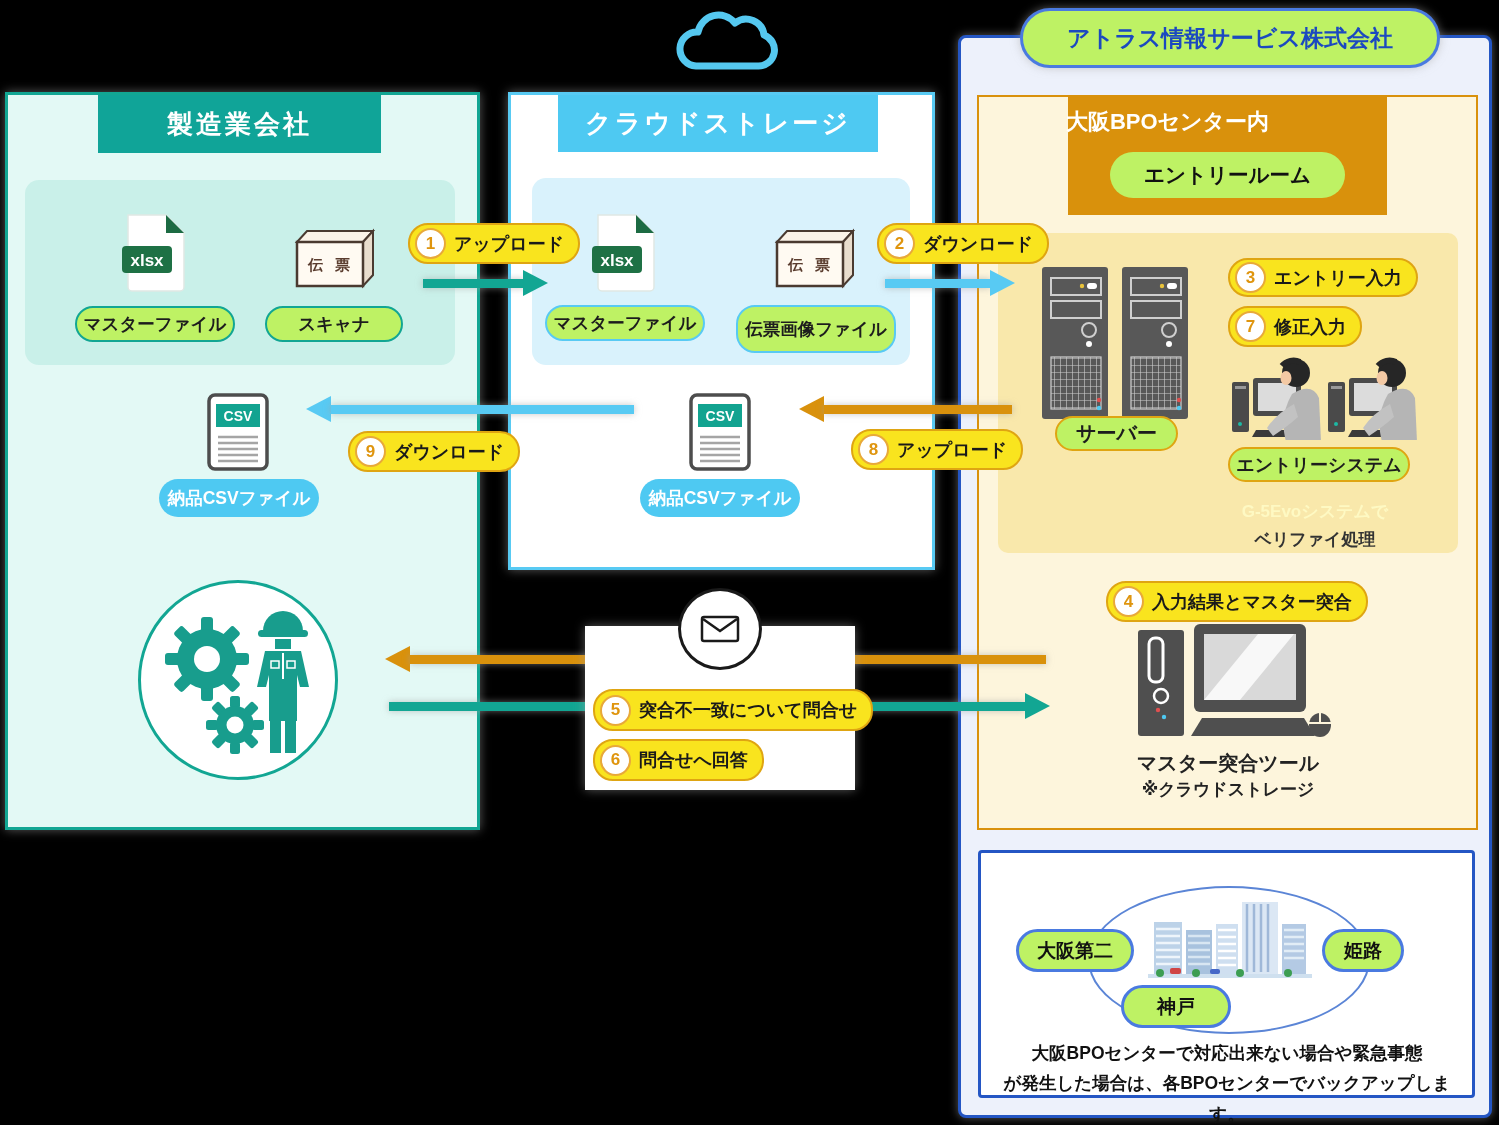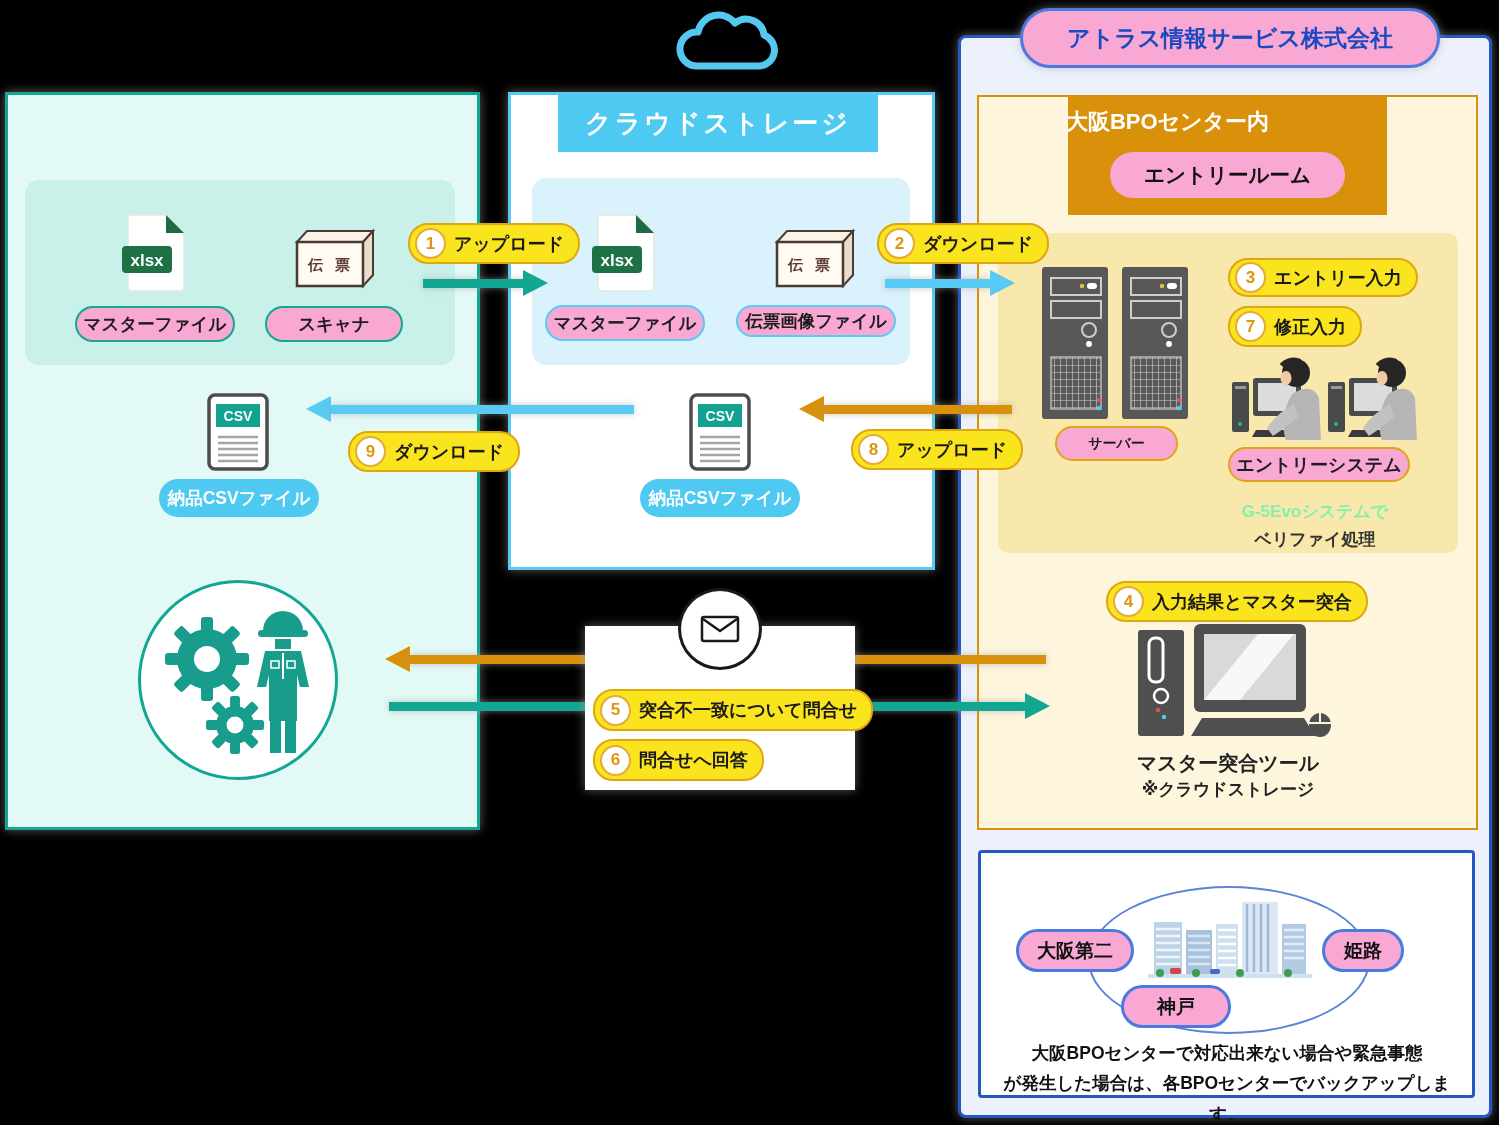--- a/index.html
+++ b/index.html
@@ -4,21 +4,21 @@
 <style>
   html,body{margin:0;padding:0;background:#000;}
   .canvas{position:relative;width:1499px;height:1125px;background:#000;overflow:hidden;
           font-family:"Liberation Sans","DejaVu Sans",sans-serif;font-weight:700;color:#222;}
   .abs{position:absolute;box-sizing:border-box;}
   .panel{position:absolute;box-sizing:border-box;box-shadow:0 0 10px rgba(165,165,165,.55);}
   .hdr{position:absolute;box-sizing:border-box;display:flex;align-items:center;justify-content:center;
        color:#fff;font-size:26px;letter-spacing:3px;}
   .inner{position:absolute;box-sizing:border-box;border-radius:14px;}
   .wpill{position:absolute;box-sizing:border-box;display:flex;align-items:center;justify-content:center;
-         background:#f9a8d4;border-radius:19px;font-size:17.5px;color:#1d1d1d;z-index:6;}
+         background:#bef264;border-radius:19px;font-size:17.5px;color:#1d1d1d;z-index:6;}
   .b-teal{border:2.5px solid #12a693;}
   .b-cyan{border:2.5px solid #58caf3;}
   .b-orange{border:2.5px solid #dfa512;}
   .b-blue{border:3px solid #4a7ae0;}
   .bluepill{position:absolute;box-sizing:border-box;display:flex;align-items:center;justify-content:center;
             background:#4ec9f2;color:#fff;border-radius:19px;font-size:17.5px;z-index:6;}
   .step{position:absolute;display:inline-flex;align-items:center;gap:8px;background:#f9e41e;
         border:2.5px solid #dfa512;border-radius:20px;padding:0 14px 0 5px;height:37px;
         font-size:18px;color:#1a1a1a;z-index:7;white-space:nowrap;}
   .step-num{width:27px;height:27px;border-radius:50%;background:#fff;border:2px solid #e8a93a;
@@ -33,20 +33,21 @@
 
 <div class="canvas">
 
   <div class="abs" style="left:662px;top:2px;width:132px;height:72px;z-index:4;">
     <svg width="132" height="72" viewBox="0 0 132 72">
       <path d="M34 64 h62 a16 16 0 0 0 6 -31 a18 18 0 0 0 -29 -12 a21 21 0 0 0 -37 9 a17 17 0 0 0 -2 34 z" fill="none" stroke="#55c8f0" stroke-width="7" stroke-linejoin="round" stroke-linecap="round"></path>
     </svg>
   </div>
 
   <div class="panel" style="left:5px;top:92px;width:475px;height:738px;background:#e3f9f5;border:3px solid #12a693;"></div>
+  <div class="hdr" style="left:98px;top:95px;width:283px;height:58px;background:#10a498;z-index:6;">製造業会社</div>
   <div class="inner" style="left:25px;top:180px;width:430px;height:185px;background:#c9f0e9;z-index:2;"></div>
 
   <div class="abs" style="left:122px;top:213px;z-index:6;">
     <svg width="66" height="80" viewBox="0 0 66 80">
       <path d="M6 2 h38 l18 18 v54 a4 4 0 0 1 -4 4 H10 a4 4 0 0 1 -4 -4 z" fill="#fff" stroke="#dfe8e4" stroke-width="1.5"></path>
       <path d="M44 2 l18 18 h-18 z" fill="#1c6b43"></path>
       <rect x="0" y="33" width="50" height="27" rx="4" fill="#1e7145"></rect>
       <text x="25" y="53" font-size="17" font-weight="bold" fill="#fff" text-anchor="middle">xlsx</text>
     </svg>
   </div>
@@ -127,21 +128,21 @@
   <div class="wpill b-cyan" style="left:545px;top:305px;width:160px;height:36px;">マスターファイル</div>
 
   <div class="abs" style="left:773px;top:228px;z-index:6;">
     <svg width="82" height="62" viewBox="0 0 82 62">
       <polygon points="4,14 14,3 80,3 70,14" fill="#fbf3e8" stroke="#4a3a30" stroke-width="2"></polygon>
       <polygon points="70,14 80,3 80,47 70,58" fill="#e9ddcd" stroke="#4a3a30" stroke-width="2"></polygon>
       <rect x="4" y="14" width="66" height="44" fill="#fffaf2" stroke="#4a3a30" stroke-width="2.5"></rect>
       <text x="38" y="42" font-size="15" font-weight="bold" fill="#5a3c2e" text-anchor="middle" letter-spacing="4">伝 票</text>
     </svg>
   </div>
-  <div class="wpill b-cyan" style="left:736px;top:305px;width:160px;height:32px;">伝票画像ファイル</div>
+  <div class="wpill b-cyan" style="left:736px;top:305px;width:160px;height:48px;">伝票画像ファイル</div>
 
   <div class="abs" style="left:689px;top:393px;z-index:6;">
     <svg width="62" height="78" viewBox="0 0 62 78">
       <rect x="2" y="2" width="58" height="74" rx="6" fill="#fff" stroke="#4d4d4d" stroke-width="3.5"></rect>
       <rect x="9" y="11" width="44" height="23" fill="#12a390"></rect>
       <text x="31" y="28" font-size="14" font-weight="bold" fill="#fff" text-anchor="middle">CSV</text>
       <path d="M11 44 h40 M11 50 h40 M11 56 h40 M11 62 h40 M11 68 h40" stroke="#a5a5a5" stroke-width="2.5"></path>
     </svg>
   </div>
   <div class="bluepill" style="left:640px;top:479px;width:160px;height:38px;">納品CSVファイル</div>
@@ -172,21 +173,21 @@
           <circle cx="47" cy="77" r="3" fill="#fff"></circle>
           <rect x="9" y="90" width="50" height="52" fill="url(#vent)" stroke="#cfcfcf" stroke-width="1.2"></rect>
           <circle cx="57" cy="133" r="2.2" fill="#e05050"></circle>
           <circle cx="57" cy="141" r="2.2" fill="#4ec9f2"></circle>
         </g>
       </defs>
       <use href="#tower" x="2" y="3"></use>
       <use href="#tower" x="82" y="3"></use>
     </svg>
   </div>
-  <div class="wpill b-orange" style="left:1055px;top:426px;width:123px;height:35px;font-size:14px;">サーバー</div>
+  <div class="wpill b-orange" style="left:1055px;top:416px;width:123px;height:35px;font-size:20px;">サーバー</div>
 
   <div class="abs" style="left:1230px;top:350px;z-index:6;">
     <svg width="190" height="90" viewBox="0 0 190 90">
       <defs>
         <g id="op">
           <rect x="0" y="30" width="17" height="50" rx="2" fill="#4a4a4a"></rect>
           <rect x="3" y="34" width="11" height="3" fill="#9a9a9a"></rect>
           <circle cx="8" cy="72" r="2" fill="#1db9a4"></circle>
           <rect x="21" y="26" width="48" height="38" rx="3" fill="#4a4a4a"></rect>
           <rect x="26" y="31" width="38" height="28" fill="#dcdcdc"></rect>
@@ -196,21 +197,21 @@
           <circle cx="64" cy="21" r="14" fill="#262626"></circle>
           <ellipse cx="54" cy="26" rx="5.5" ry="7" fill="#f3c9a4"></ellipse>
           <path d="M50 14 a15 15 0 0 1 18 -4" fill="none" stroke="#262626" stroke-width="6"></path>
         </g>
       </defs>
       <use href="#op" x="2" y="2"></use>
       <use href="#op" x="98" y="2"></use>
     </svg>
   </div>
   <div class="wpill b-orange" style="left:1228px;top:447px;width:182px;height:35px;font-size:18px;">エントリーシステム</div>
-  <div class="note" style="left:1215px;top:498px;width:200px;font-size:17px;color:#86efac;line-height:28px;">G-5Evoシステムで</div>
+  <div class="note" style="left:1215px;top:498px;width:200px;font-size:17px;color:#fef9c3;line-height:28px;">G-5Evoシステムで</div>
   <div class="note" style="left:1215px;top:526px;width:200px;font-size:17px;color:#333;line-height:28px;">ベリファイ処理</div>
 
   <div class="abs" style="left:1136px;top:622px;z-index:6;">
     <svg width="195" height="124" viewBox="0 0 195 124">
       <rect x="2" y="8" width="46" height="106" rx="3" fill="#4f4f4f"></rect>
       <rect x="13" y="16" width="14" height="44" rx="6" fill="none" stroke="#fff" stroke-width="3"></rect>
       <circle cx="25" cy="74" r="7" fill="none" stroke="#fff" stroke-width="2.5"></circle>
       <circle cx="22" cy="88" r="2.2" fill="#e05050"></circle>
       <circle cx="28" cy="95" r="2.2" fill="#4ec9f2"></circle>
       <rect x="58" y="2" width="112" height="88" rx="6" fill="#4f4f4f"></rect>

